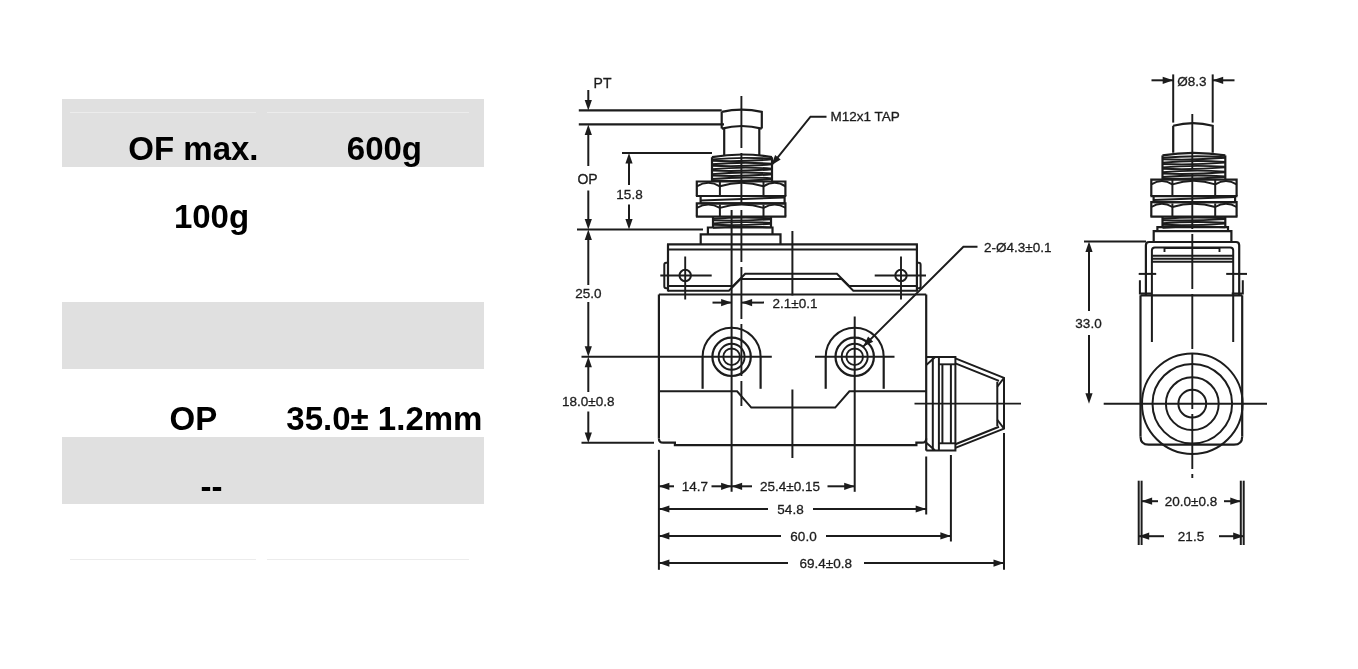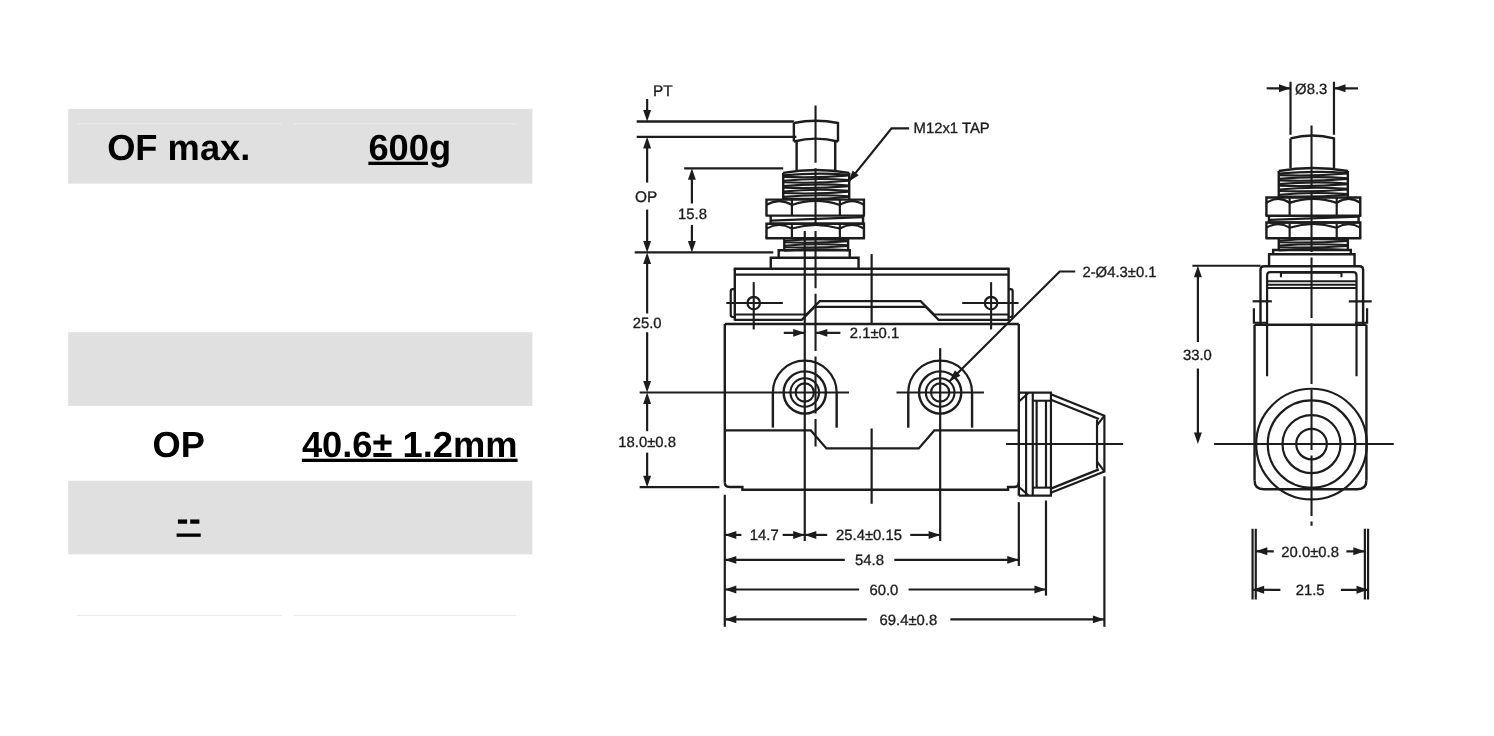--- a/index.html
+++ b/index.html
@@ -1,38 +1,39 @@
 <!DOCTYPE html>
 <html><head><meta charset="utf-8">
 <style>
 html,body{margin:0;padding:0;width:1358px;height:669px;background:#ffffff;overflow:hidden;}
 body{font-family:"Liberation Sans",sans-serif;position:relative;}
 #tbl{position:absolute;left:62px;top:99px;width:422px;}
-#tbl > div{height:67.5px;display:flex;align-items:center;font-weight:bold;font-size:33px;color:#000;}
+#tbl > div{height:67.5px;display:flex;align-items:flex-end;font-weight:bold;font-size:33px;color:#000;padding-left:40px;}
 #tbl > div.g{background:#e0e0e0;}
 #tbl .c1{width:201px;text-align:center;position:relative;top:1.5px;}
-#tbl .c2{width:219px;text-align:center;position:relative;top:1.5px;text-decoration:underline;}
+#tbl .c2{width:219px;text-align:center;position:relative;top:1.5px;}
 .fl{position:absolute;height:1px;background:#ececec;}
 svg{position:absolute;left:0;top:0;}
 </style></head>
 <body>
 <div id="tbl">
 <div class="g">
       <span class="c1">OF max.</span>
       <span class="c2">600g</span>
     </div>
 <div>
+      <span class="c2">100g</span>
     </div>
 <div>
     </div>
 <div class="g">
     </div>
 <div>
       <span class="c1">OP</span>
-      <span class="c2">40.6± 1.2mm</span>
+      <span class="c2">35.0± 1.2mm</span>
     </div>
 <div class="g">
       <span class="c2">--</span>
     </div>
 </div>
 <div class="fl" style="left:70px;top:112px;width:186px"></div>
 <div class="fl" style="left:267px;top:112px;width:202px"></div>
 <div class="fl" style="left:70px;top:559px;width:186px"></div>
 <div class="fl" style="left:267px;top:559px;width:202px"></div>
 <svg width="1358" height="669" viewBox="0 0 1358 669" stroke="#1c1c1c" fill="#1c1c1c">

